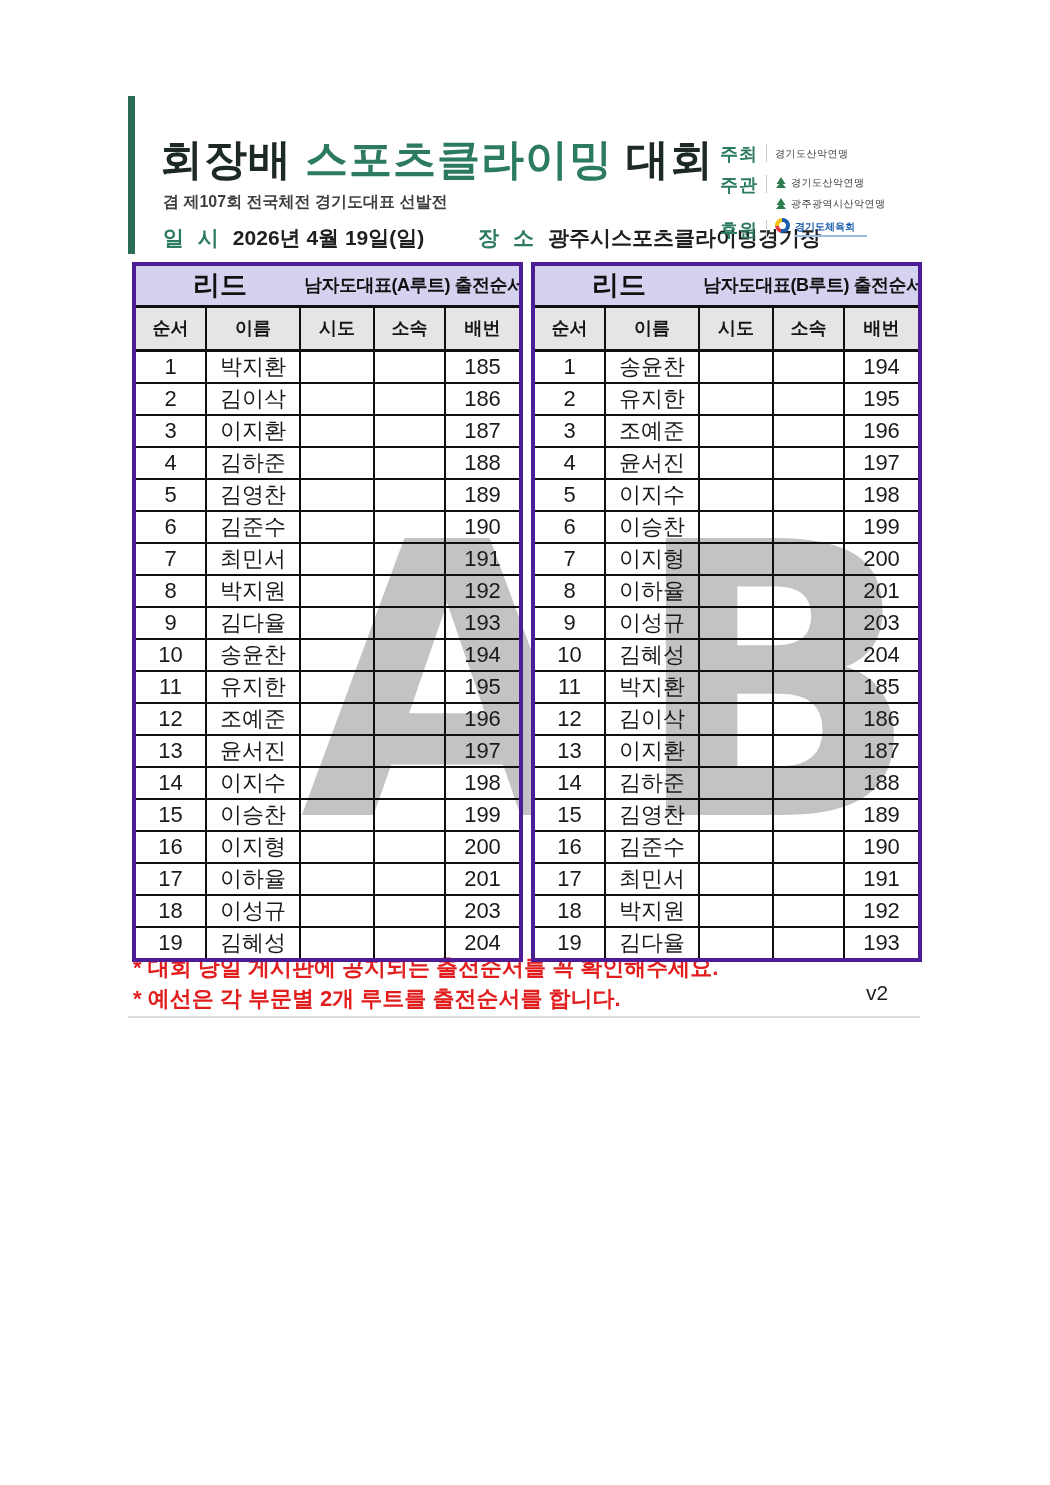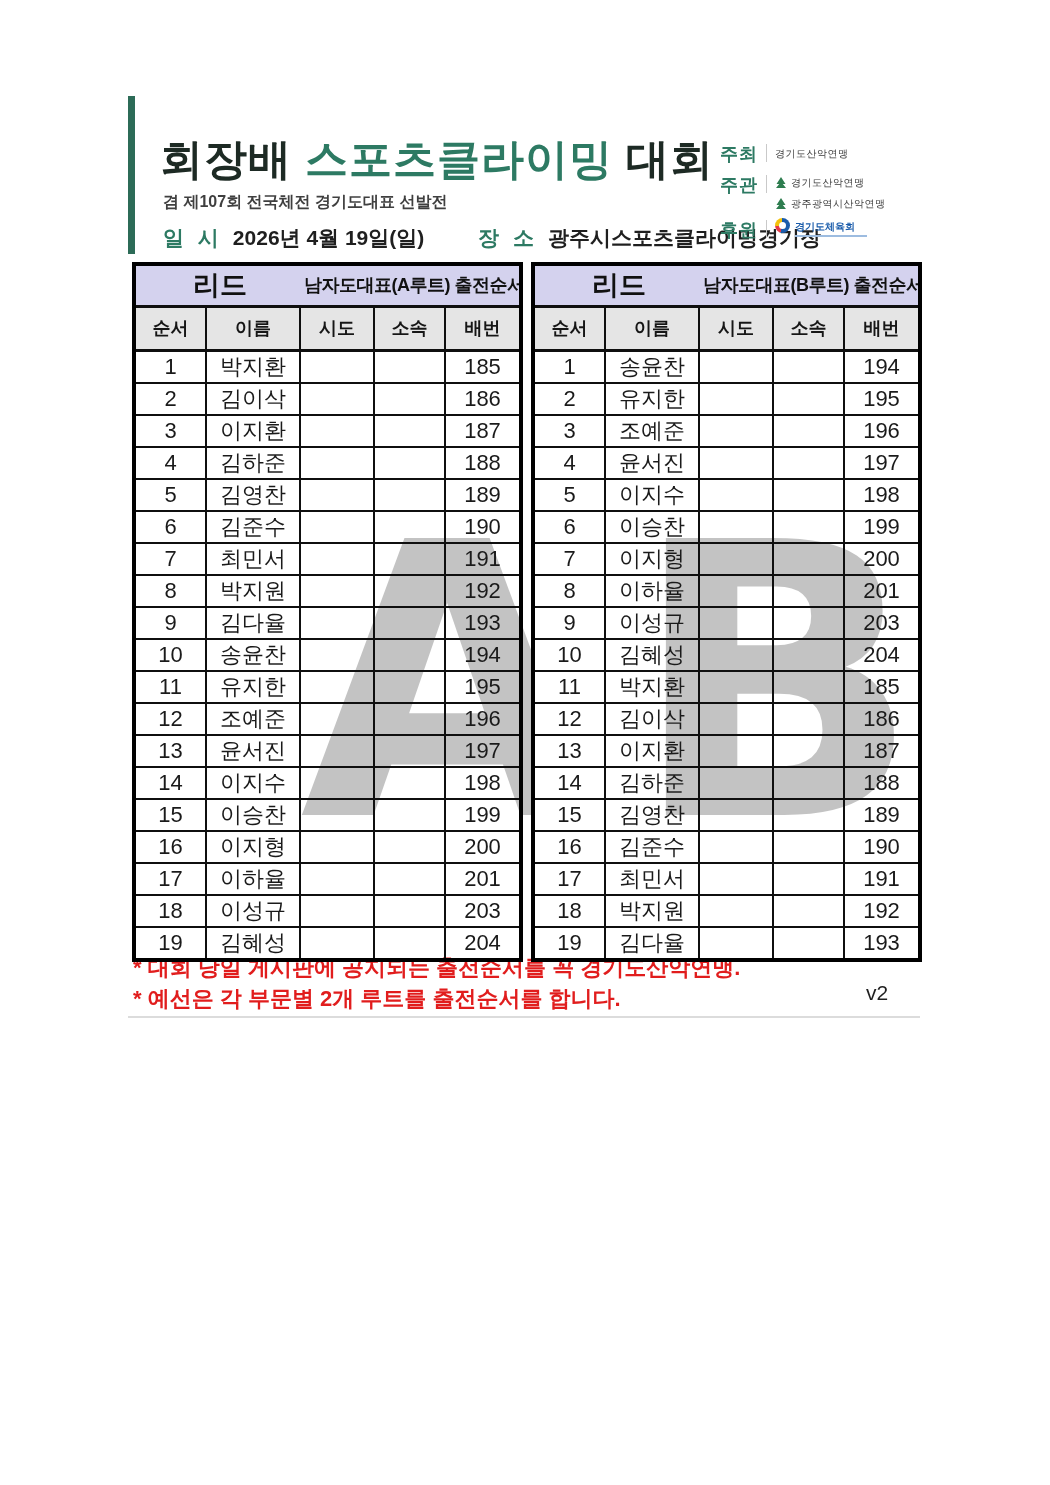--- a/index.html
+++ b/index.html
@@ -39,21 +39,21 @@
   .table-wrap.ta { left:132px; }
   .table-wrap.tb { left:531px; }
   .watermark { position:absolute; z-index:0; font-size:380px; line-height:1; font-weight:700;
                font-family:"DejaVu Sans", sans-serif; color:rgba(105,105,105,0.40);
                top:232px; pointer-events:none; }
   .ta .watermark { left:168px; }
   .tb .watermark { left:100px; }
   table { position:relative; z-index:1; border-collapse:collapse; table-layout:fixed;
           width:387px; }
   table, th, td { border:2px solid #0f0f0f; }
-  table { border:4px solid #000000; }
+  table { border:4px solid #4c1d95; }
   .band-row td { background:#d4d2ee; height:42px; border-bottom:3px solid #0f0f0f; padding:0; }
   .band-inner { display:flex; align-items:center; width:100%; overflow:hidden; }
   .event-label { width:168px; text-align:center; font-size:27px; font-weight:800; color:#111; flex:0 0 168px; }
   .route-label { flex:1; font-size:18px; font-weight:700; color:#111; white-space:nowrap;
                  overflow:hidden; letter-spacing:-0.5px; }
   th { background:#e5e5e5; height:44px; font-size:18px; font-weight:800; color:#161616;
        border-bottom:3px solid #0f0f0f; }
   td { background:transparent; height:29px; text-align:center; font-size:22px; color:#1a1a1a;
        font-weight:400; }
 
@@ -432,18 +432,18 @@
             <td>19</td>
             <td>김다율</td>
             <td></td>
             <td></td>
             <td>193</td>
           </tr>
         </tbody>
     </table>
   </div>
 
-  <div class="note note1">* 대회 당일 게시판에 공지되는 출전순서를 꼭 경기도산악연맹.</div>
+  <div class="note note1">* 대회 당일 게시판에 공지되는 출전순서를 꼭 확인해주세요.</div>
   <div class="note note2">* 예선은 각 부문별 2개 루트를 출전순서를 합니다.</div>
   <div class="version">v2</div>
   <div class="bottom-line"></div>
 
 </div>
 
 </body></html>

